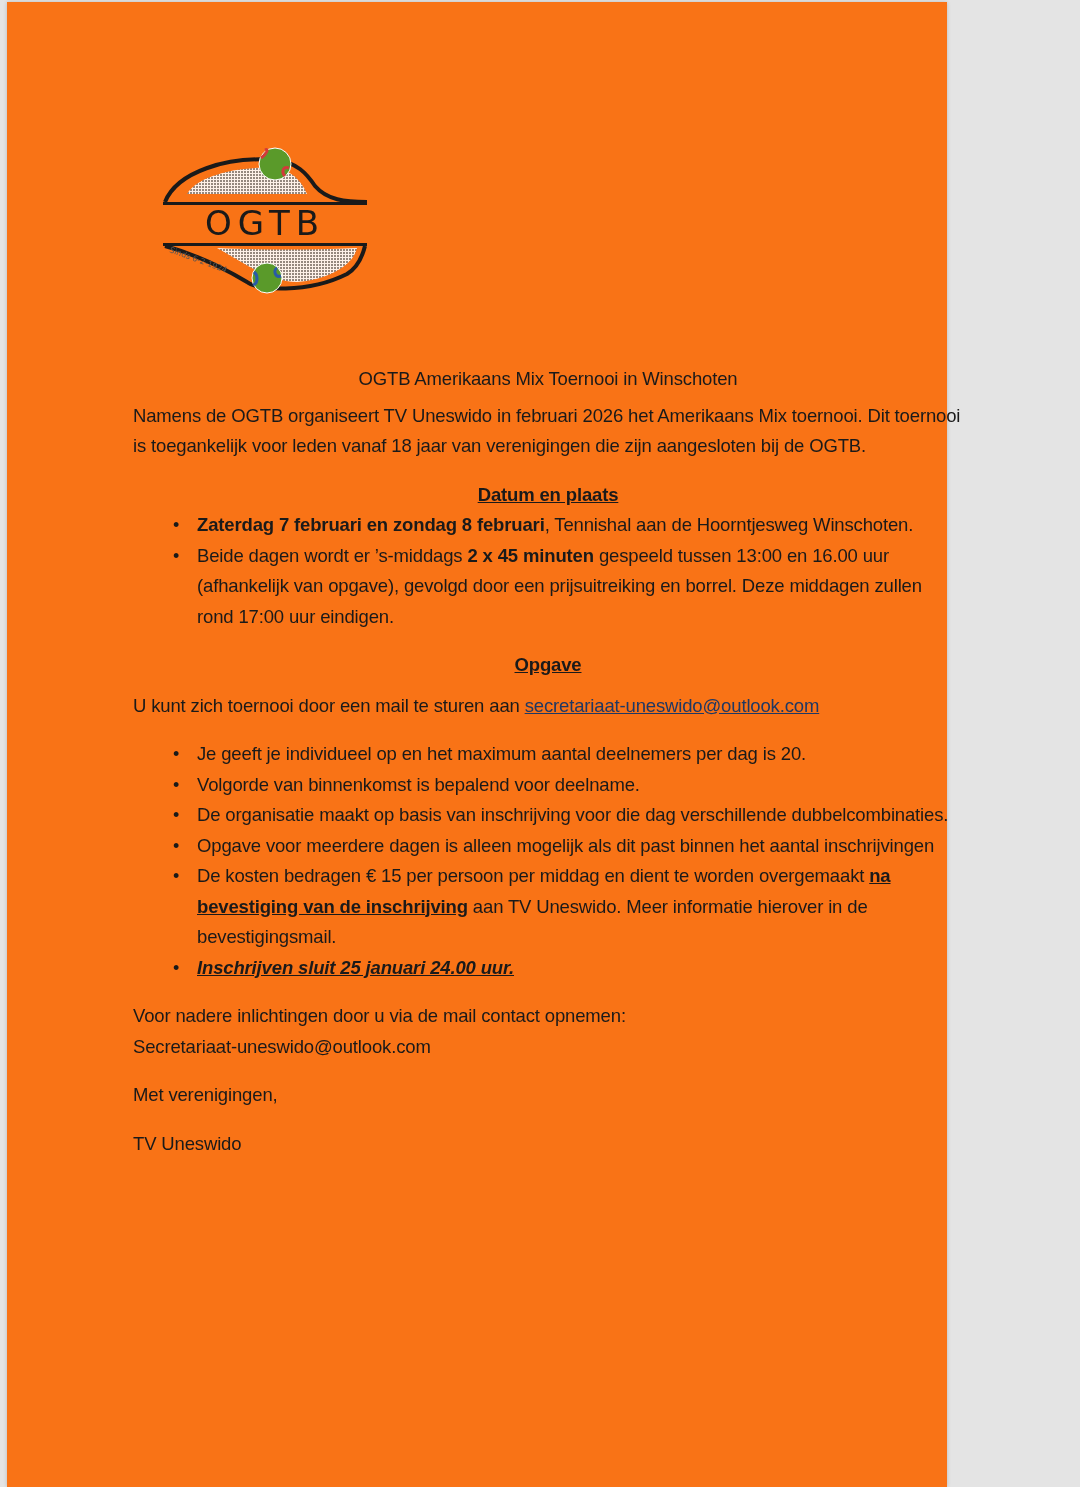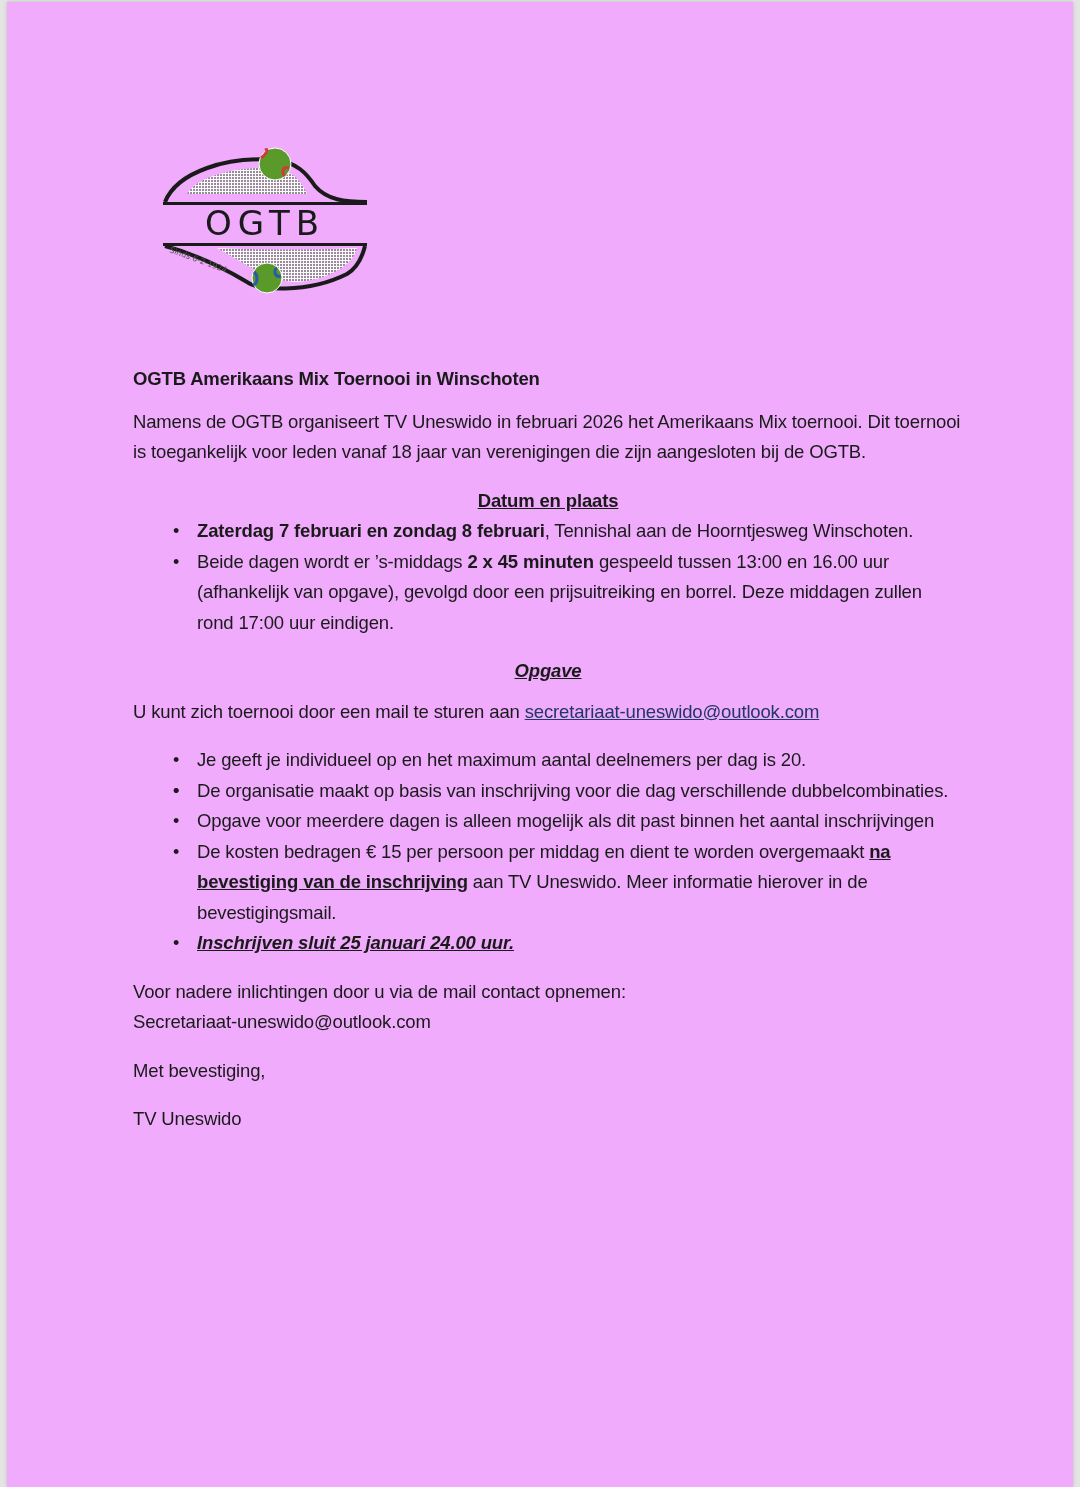--- a/index.html
+++ b/index.html
@@ -12,44 +12,45 @@
     background: #e4e4e4;
     position: relative;
     overflow: hidden;
     font-family: "Liberation Sans", "DejaVu Sans", sans-serif;
     color: #1a1a1a;
   }
   .page {
     position: absolute;
     left: 7px;
     top: 2px;
-    width: 1066px;
+    width: 940px;
     height: 1485px;
-    background: #f0abfc;
+    background: #f97316;
     box-shadow: 0 0 4px rgba(0,0,0,0.18);
   }
   .logo {
     position: absolute;
     left: 150px;
     top: 142px;
     width: 220px;
     height: 155px;
   }
   .content {
     position: absolute;
     left: 126px;
     top: 362px;
     width: 830px;
     font-size: 18.5px;
     line-height: 30.5px;
     letter-spacing: -0.15px;
   }
   .title {
-    font-weight: bold;
-    margin: 0 0 12px 0;
+    font-weight: normal;
+    margin: 0 0 6px 0;
+    text-align: center;
   }
   p {
     margin: 0 0 18px 0;
   }
   .section-heading {
     font-weight: bold;
     text-decoration: underline;
     margin: 0 0 0 0;
     text-align: center;
   }
@@ -68,21 +69,21 @@
     top: 0;
     font-size: 18px;
   }
   .b { font-weight: bold; text-align: center; }
   .bu { font-weight: bold; text-decoration: underline; }
   .biu { font-weight: bold; font-style: italic; text-decoration: underline; }
   .mail-link {
     color: #1f3864;
     text-decoration: underline;
   }
-  .gap-sm { margin-bottom: 10px; font-style: italic; }
+  .gap-sm { margin-bottom: 10px; }
   .list-2 { margin-top: 18px; }
 </style>
 </head>
 <body>
 
 <div class="page">
 
   <div class="logo">
     <svg width="220" height="155" viewBox="0 0 220 155">
       <defs>
@@ -136,20 +137,21 @@
       <span>U kunt zich toernooi door een mail te sturen aan </span><a class="mail-link">secretariaat-uneswido@outlook.com</a>
     </p>
 
     <ul class="list-2">
       <li>
         <span class="bullet">•</span>
         <span>Je geeft je individueel op en het maximum aantal deelnemers per dag is 20.</span>
       </li>
       <li>
         <span class="bullet">•</span>
+        <span>Volgorde van binnenkomst is bepalend voor deelname.</span>
       </li>
       <li>
         <span class="bullet">•</span>
         <span>De organisatie maakt op basis van inschrijving voor die dag verschillende dubbelcombinaties.</span>
       </li>
       <li>
         <span class="bullet">•</span>
         <span>Opgave voor meerdere dagen is alleen mogelijk als dit past binnen het aantal inschrijvingen</span>
       </li>
       <li>
@@ -160,16 +162,16 @@
         <span class="bullet">•</span>
         <span class="biu">Inschrijven sluit 25 januari 24.00 uur.</span>
       </li>
     </ul>
 
     <p>
       <span>Voor nadere inlichtingen door u via de mail contact opnemen:</span><br>
       <span>Secretariaat-uneswido@outlook.com</span>
     </p>
 
-    <p>Met bevestiging,</p>
+    <p>Met verenigingen,</p>
     <p>TV Uneswido</p>
   </div>
 </div>
 
 </body></html>

